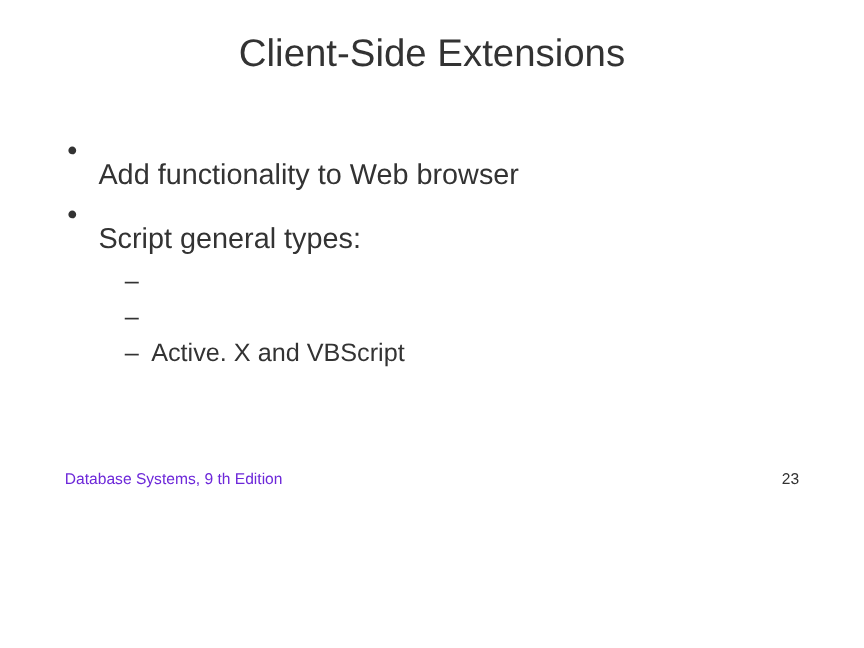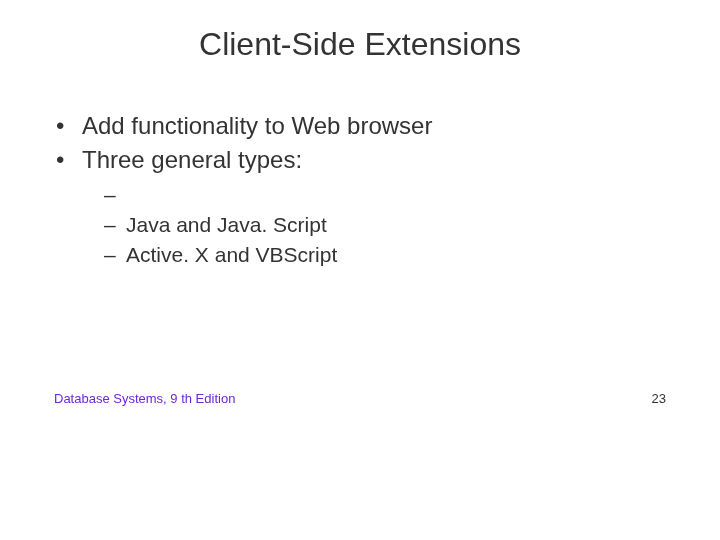--- a/index.html
+++ b/index.html
@@ -44,20 +44,21 @@
     margin-bottom: 2px;
   }
   .bullet-dot {
     width: 26px;
     flex: 0 0 26px;
     text-align: left;
     padding-left: 2px;
   }
   .bullet-text {
     flex: 1;
+    margin-top: 20px;
   }
   .sub-list {
     margin-top: 4px;
     margin-left: 50px;
     font-size: 21px;
   }
   .sub-row {
     display: flex;
     align-items: flex-start;
     margin-bottom: 2px;
@@ -90,30 +91,29 @@
 
   <div class="body">
 
     <div class="bullet-row">
       <div class="bullet-dot">•</div>
       <div class="bullet-text">Add functionality to Web browser</div>
     </div>
 
     <div class="bullet-row">
       <div class="bullet-dot">•</div>
-      <div class="bullet-text">Three general types:</div>
+      <div class="bullet-text">Script general types:</div>
     </div>
 
     <div class="sub-list">
       <div class="sub-row">
         <div class="sub-dash">–</div>
       </div>
       <div class="sub-row">
         <div class="sub-dash">–</div>
-        <div>Java and Java. Script</div>
       </div>
       <div class="sub-row">
         <div class="sub-dash">–</div>
         <div>Active. X and VBScript</div>
       </div>
     </div>
 
   </div>
 
   <div class="footer-left">Database Systems, 9 th Edition</div>

